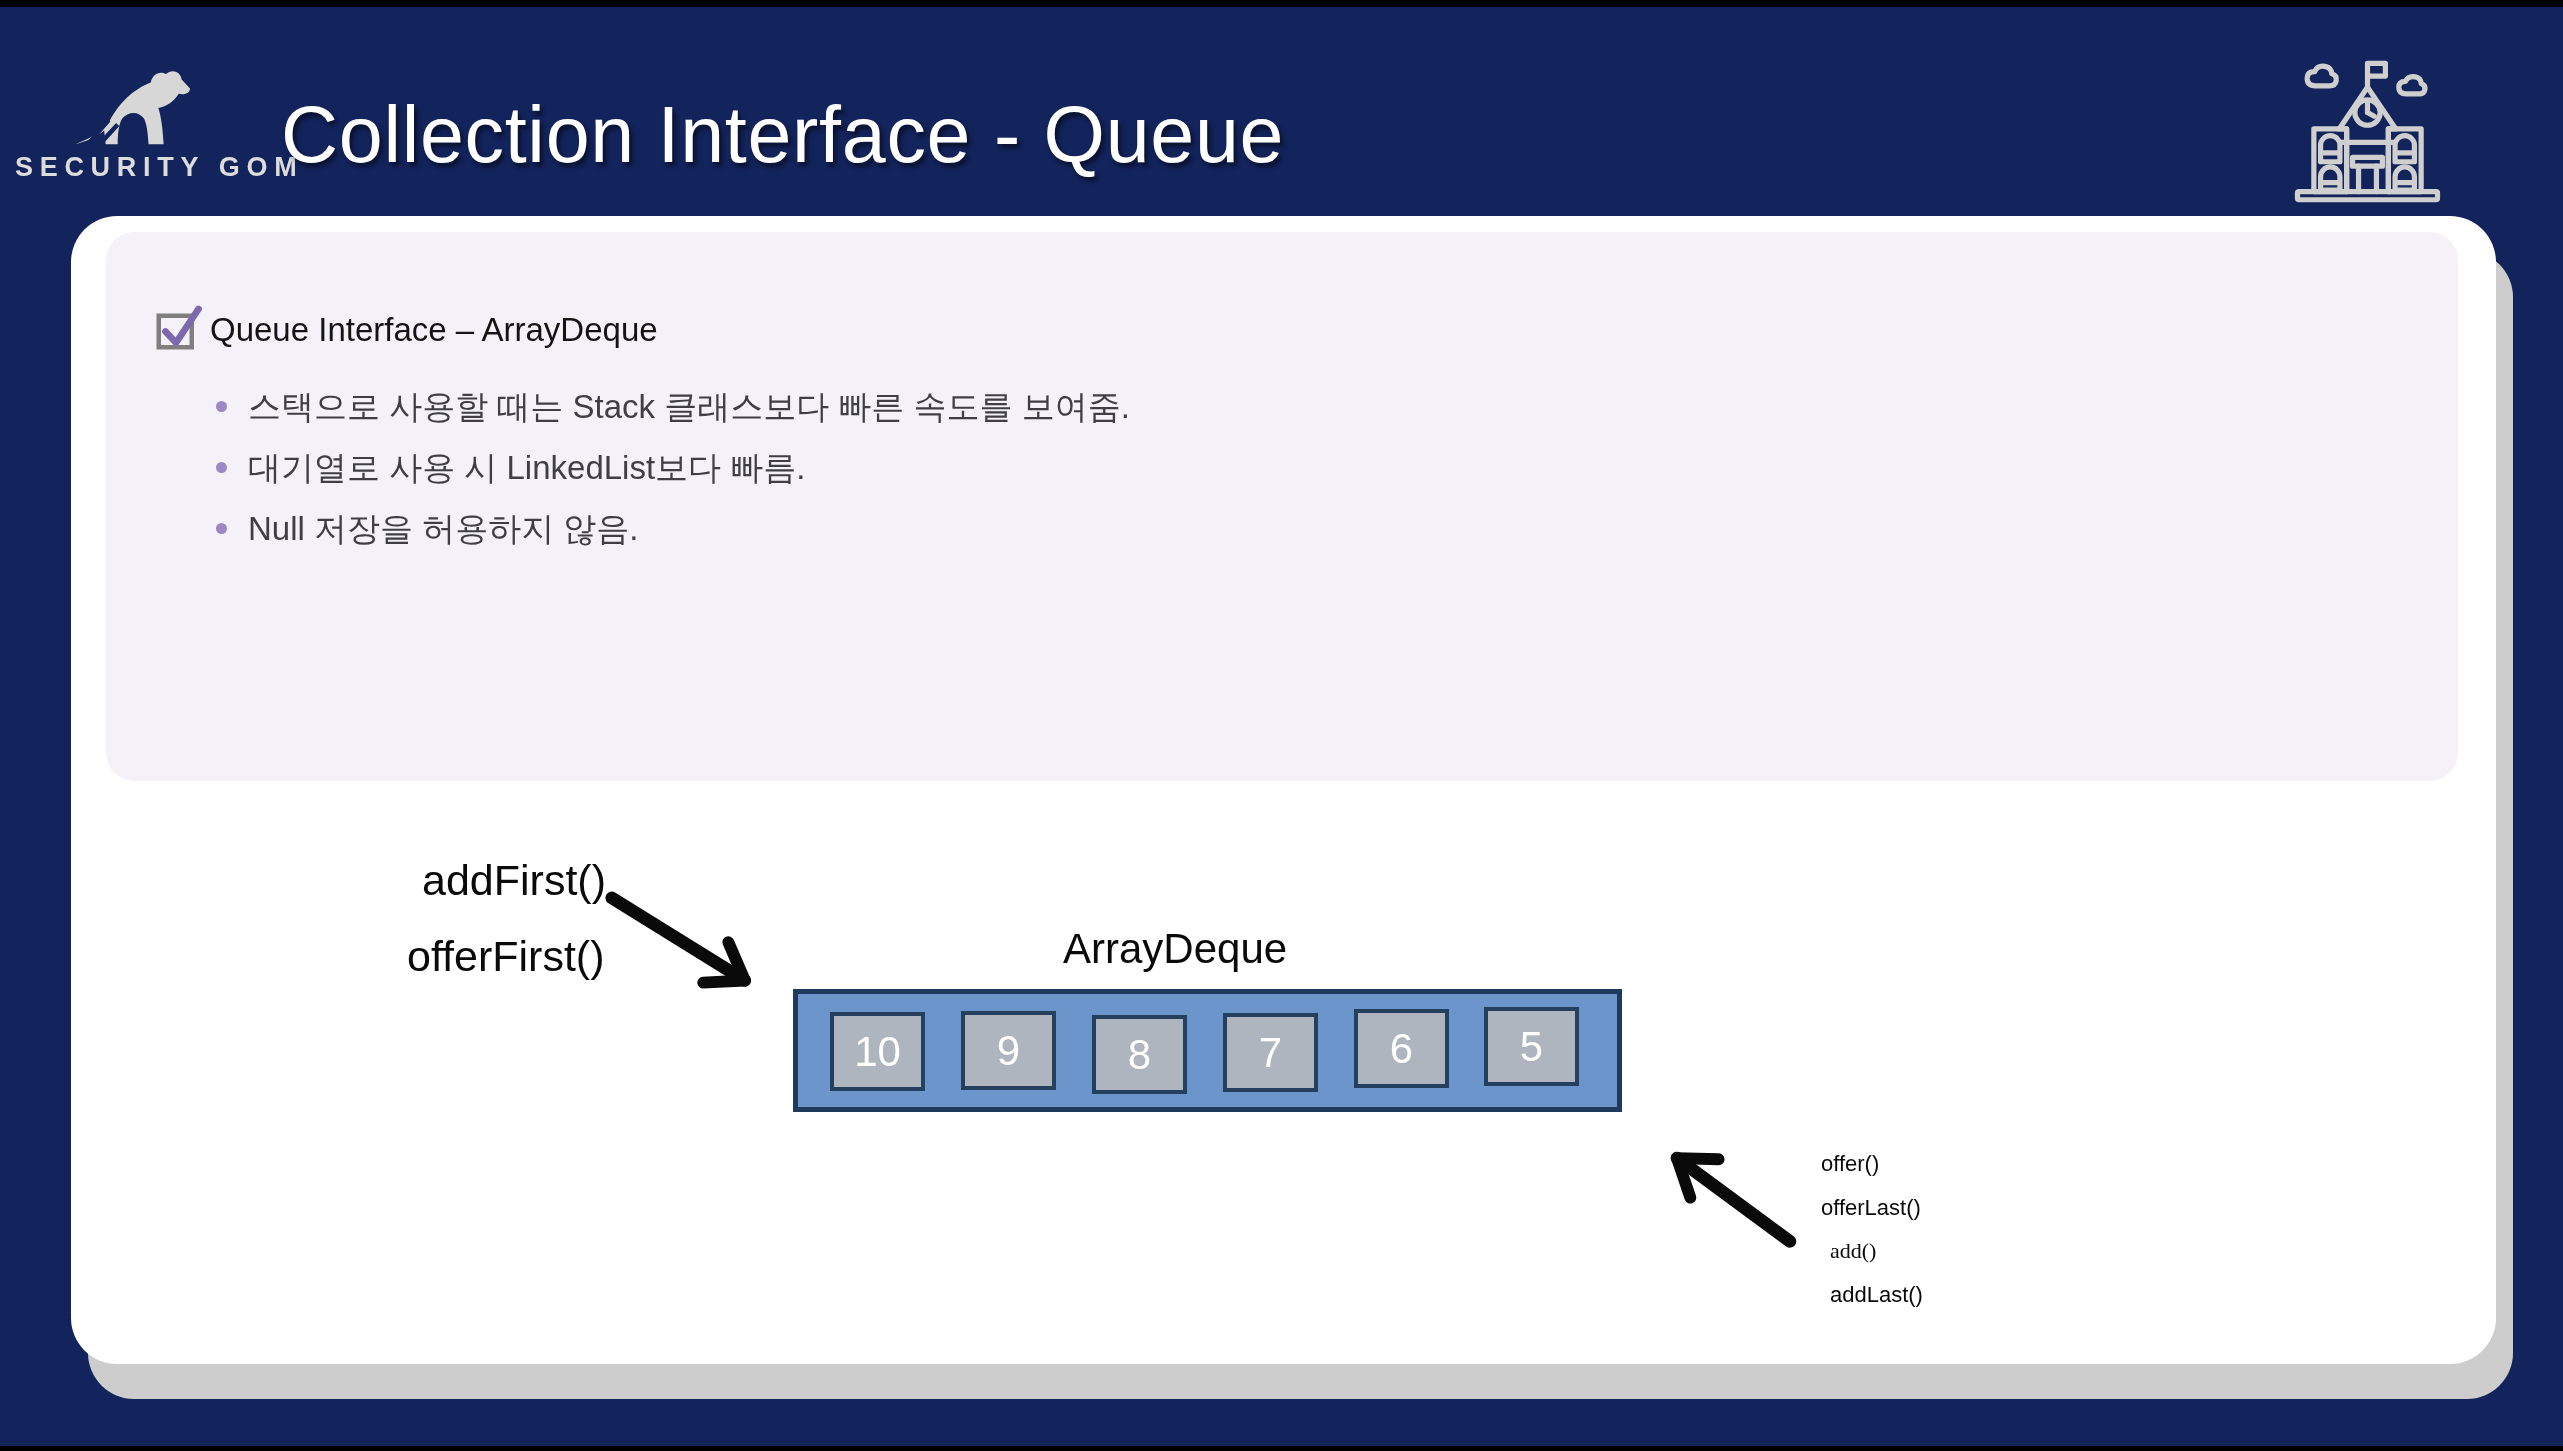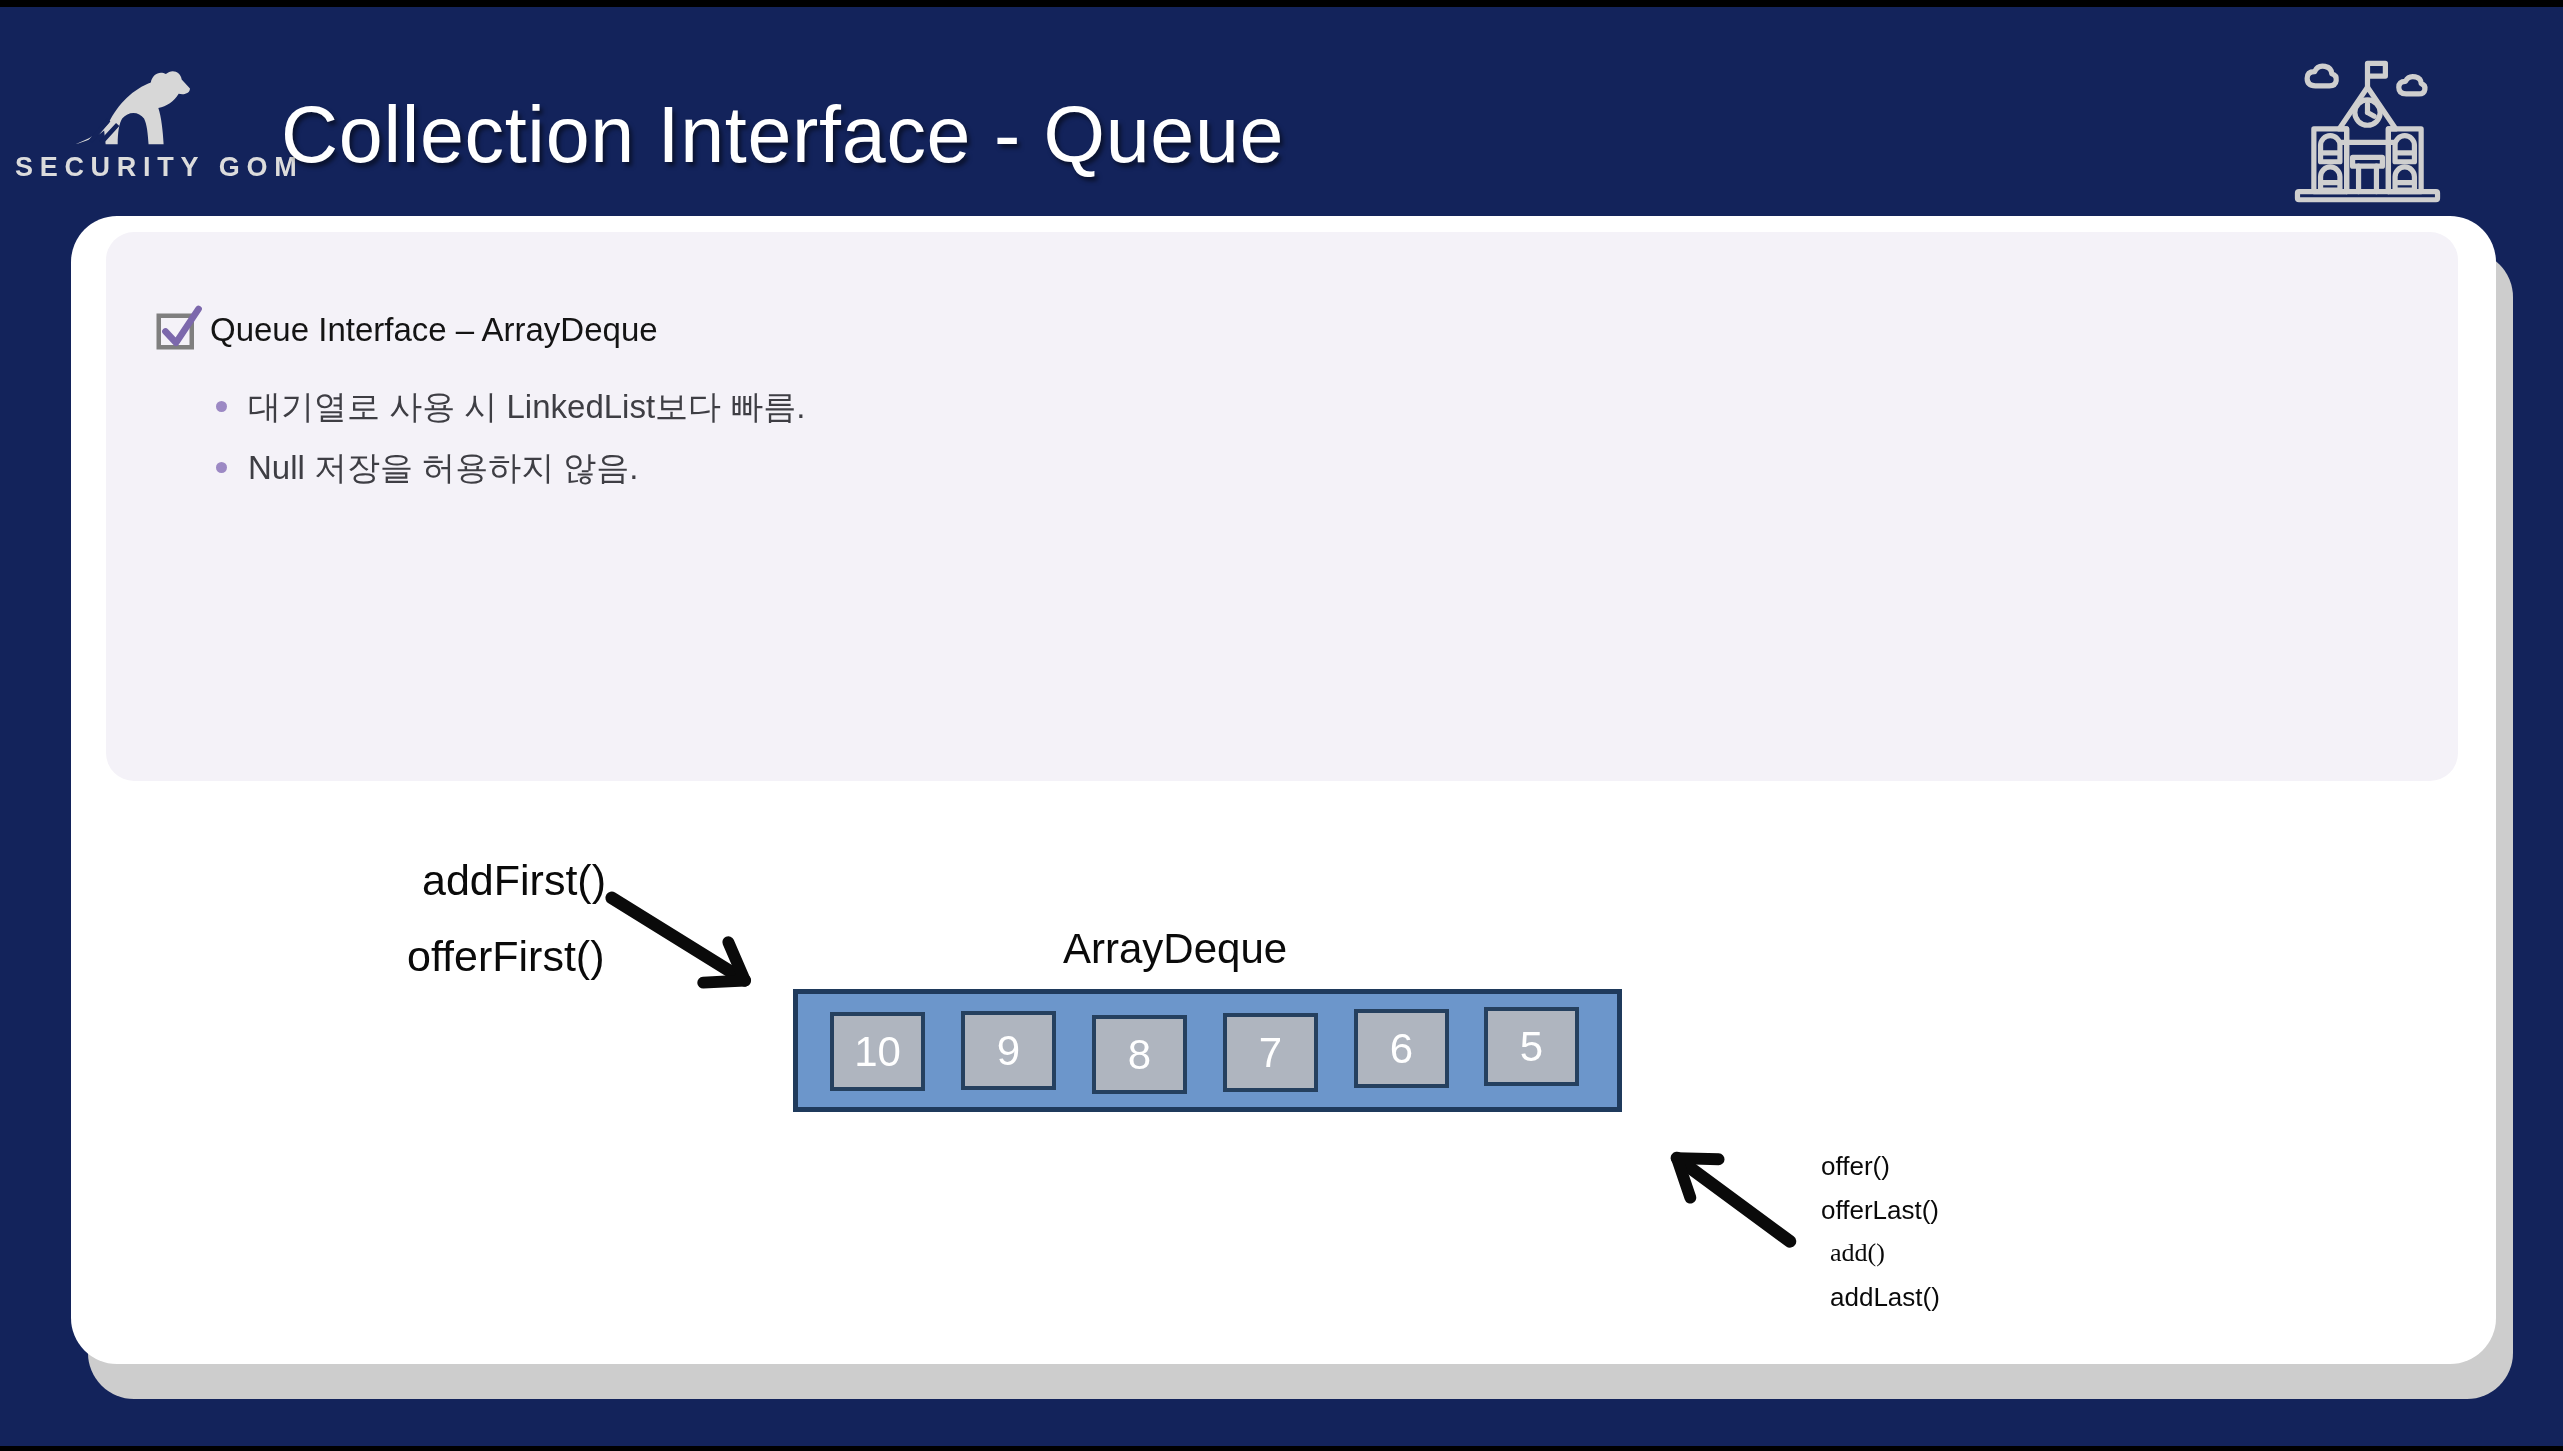--- a/index.html
+++ b/index.html
@@ -34,21 +34,21 @@
   
   .fn-label{position:absolute;font-size:43px;color:#0A0A0A;white-space:nowrap;}
   #lbl-addfirst{left:422px;top:856px;}
   #lbl-offerfirst{left:407px;top:932px;}
   .deque-title{position:absolute;left:1063px;top:925px;width:201px;text-align:center;
                font-size:42px;color:#0A0A0A;}
   .deque-box{position:absolute;left:793px;top:989px;width:829px;height:123px;background:#6C96CB;
              border:5.2px solid #1F3A5C;box-sizing:border-box;}
   .cell{position:absolute;width:95px;height:79px;background:#AFB5BF;border:4.5px solid #25405F;
         box-sizing:border-box;color:#FFFFFF;font-size:42px;display:flex;align-items:center;justify-content:center;}
-  .rear-label{position:absolute;font-size:26px;color:#0A0A0A;white-space:nowrap;}
+  .rear-label{position:absolute;font-size:22px;color:#0A0A0A;white-space:nowrap;}
   #lbl-offer{left:1821px;top:1151px;}
   #lbl-offerlast{left:1821px;top:1195px;}
   #lbl-add{left:1830px;top:1238px;font-family:Liberation Serif, serif;}
   #lbl-addlast{left:1830px;top:1282px;}
 
   .overlay{position:absolute;left:0;top:0;width:2563px;height:1451px;pointer-events:none;}
 </style>
 </head>
 <body>
 
@@ -100,20 +100,21 @@
   <div class="card"></div>
   <div class="panel"></div>
 
   <svg class="checkbox" viewBox="0 0 72 64">
     <rect x="5" y="17" width="44" height="42" fill="none" stroke="#7F7F7F" stroke-width="6"></rect>
     <path d="M14,38 L28,53 L58,8" fill="none" stroke="#7C68AC" stroke-width="9" stroke-linecap="round" stroke-linejoin="round"></path>
   </svg>
   <div class="heading">Queue Interface – ArrayDeque</div>
 
   <ul class="bullets">
+    <li>스택으로 사용할 때는 Stack 클래스보다 빠른 속도를 보여줌.</li>
     <li>대기열로 사용 시 LinkedList보다 빠름.</li>
     <li>Null 저장을 허용하지 않음.</li>
   </ul>
 
   <div class="fn-label" id="lbl-addfirst">addFirst()</div>
   <div class="fn-label" id="lbl-offerfirst">offerFirst()</div>
 
   <div class="deque-title">ArrayDeque</div>
   <div class="deque-box"></div>
 

